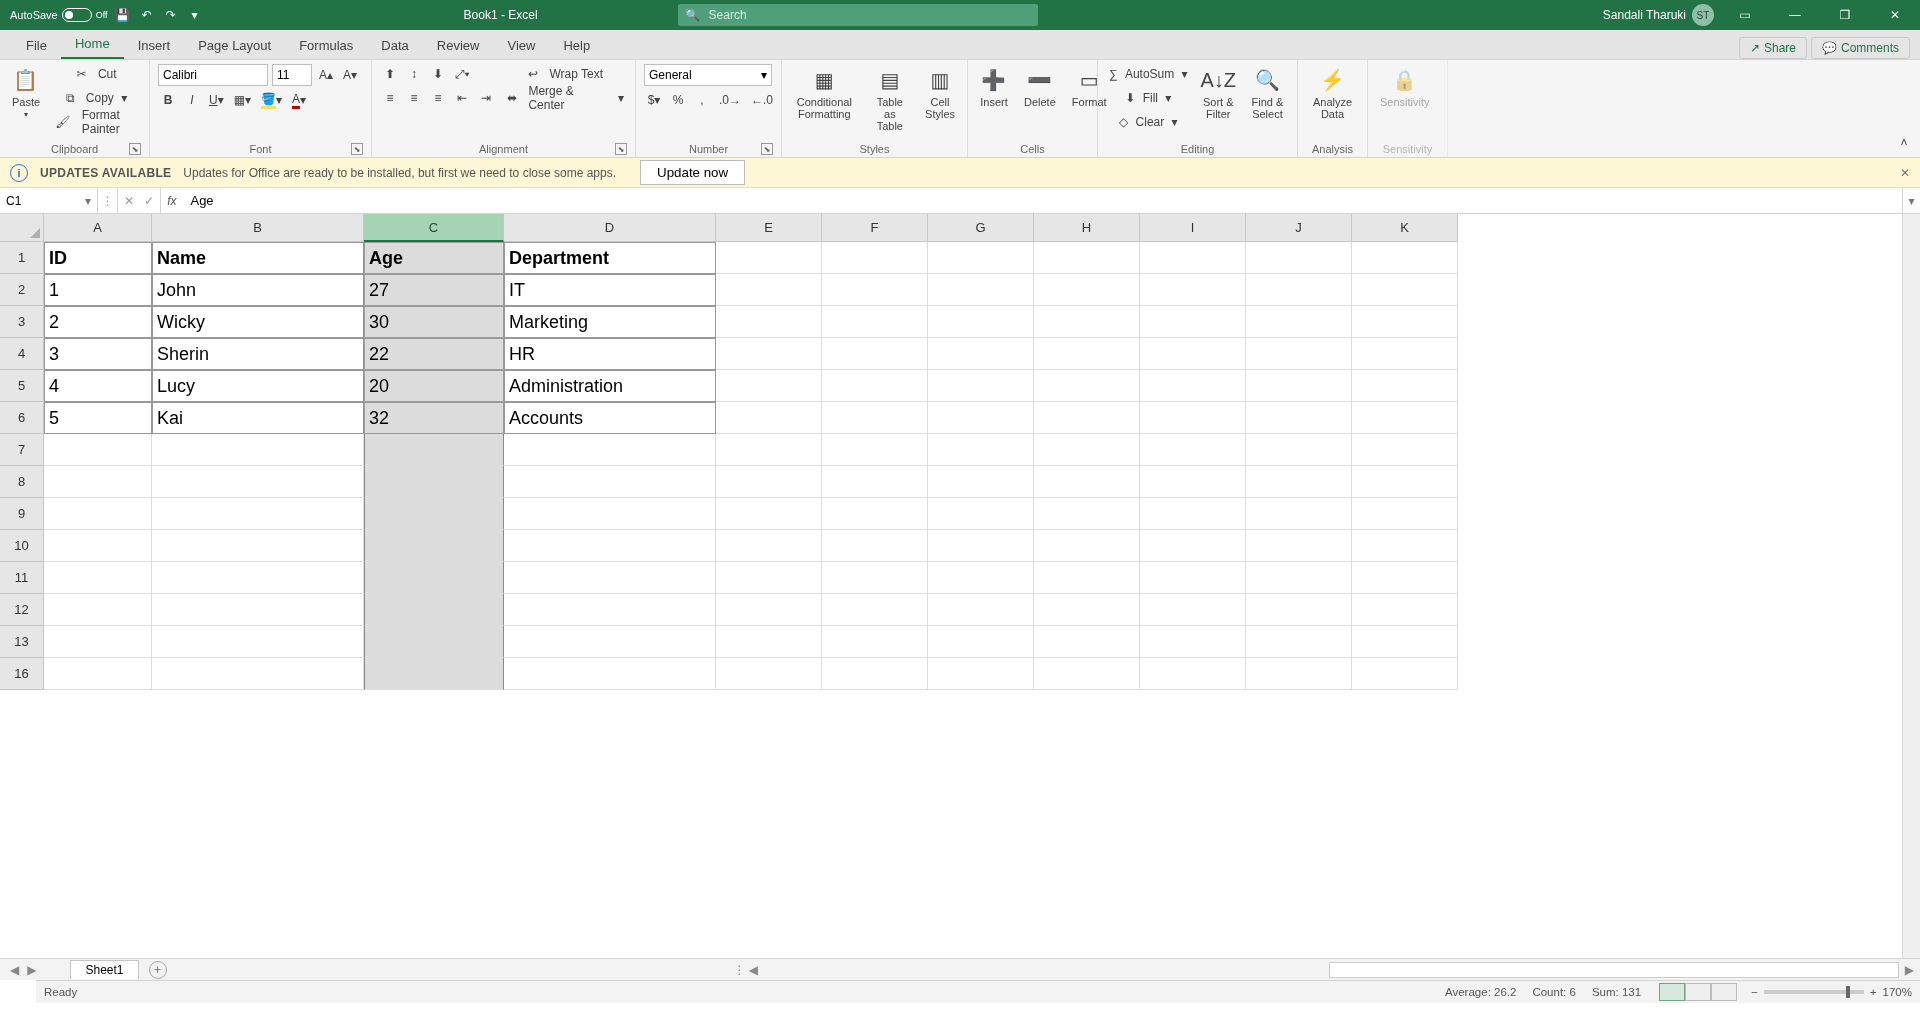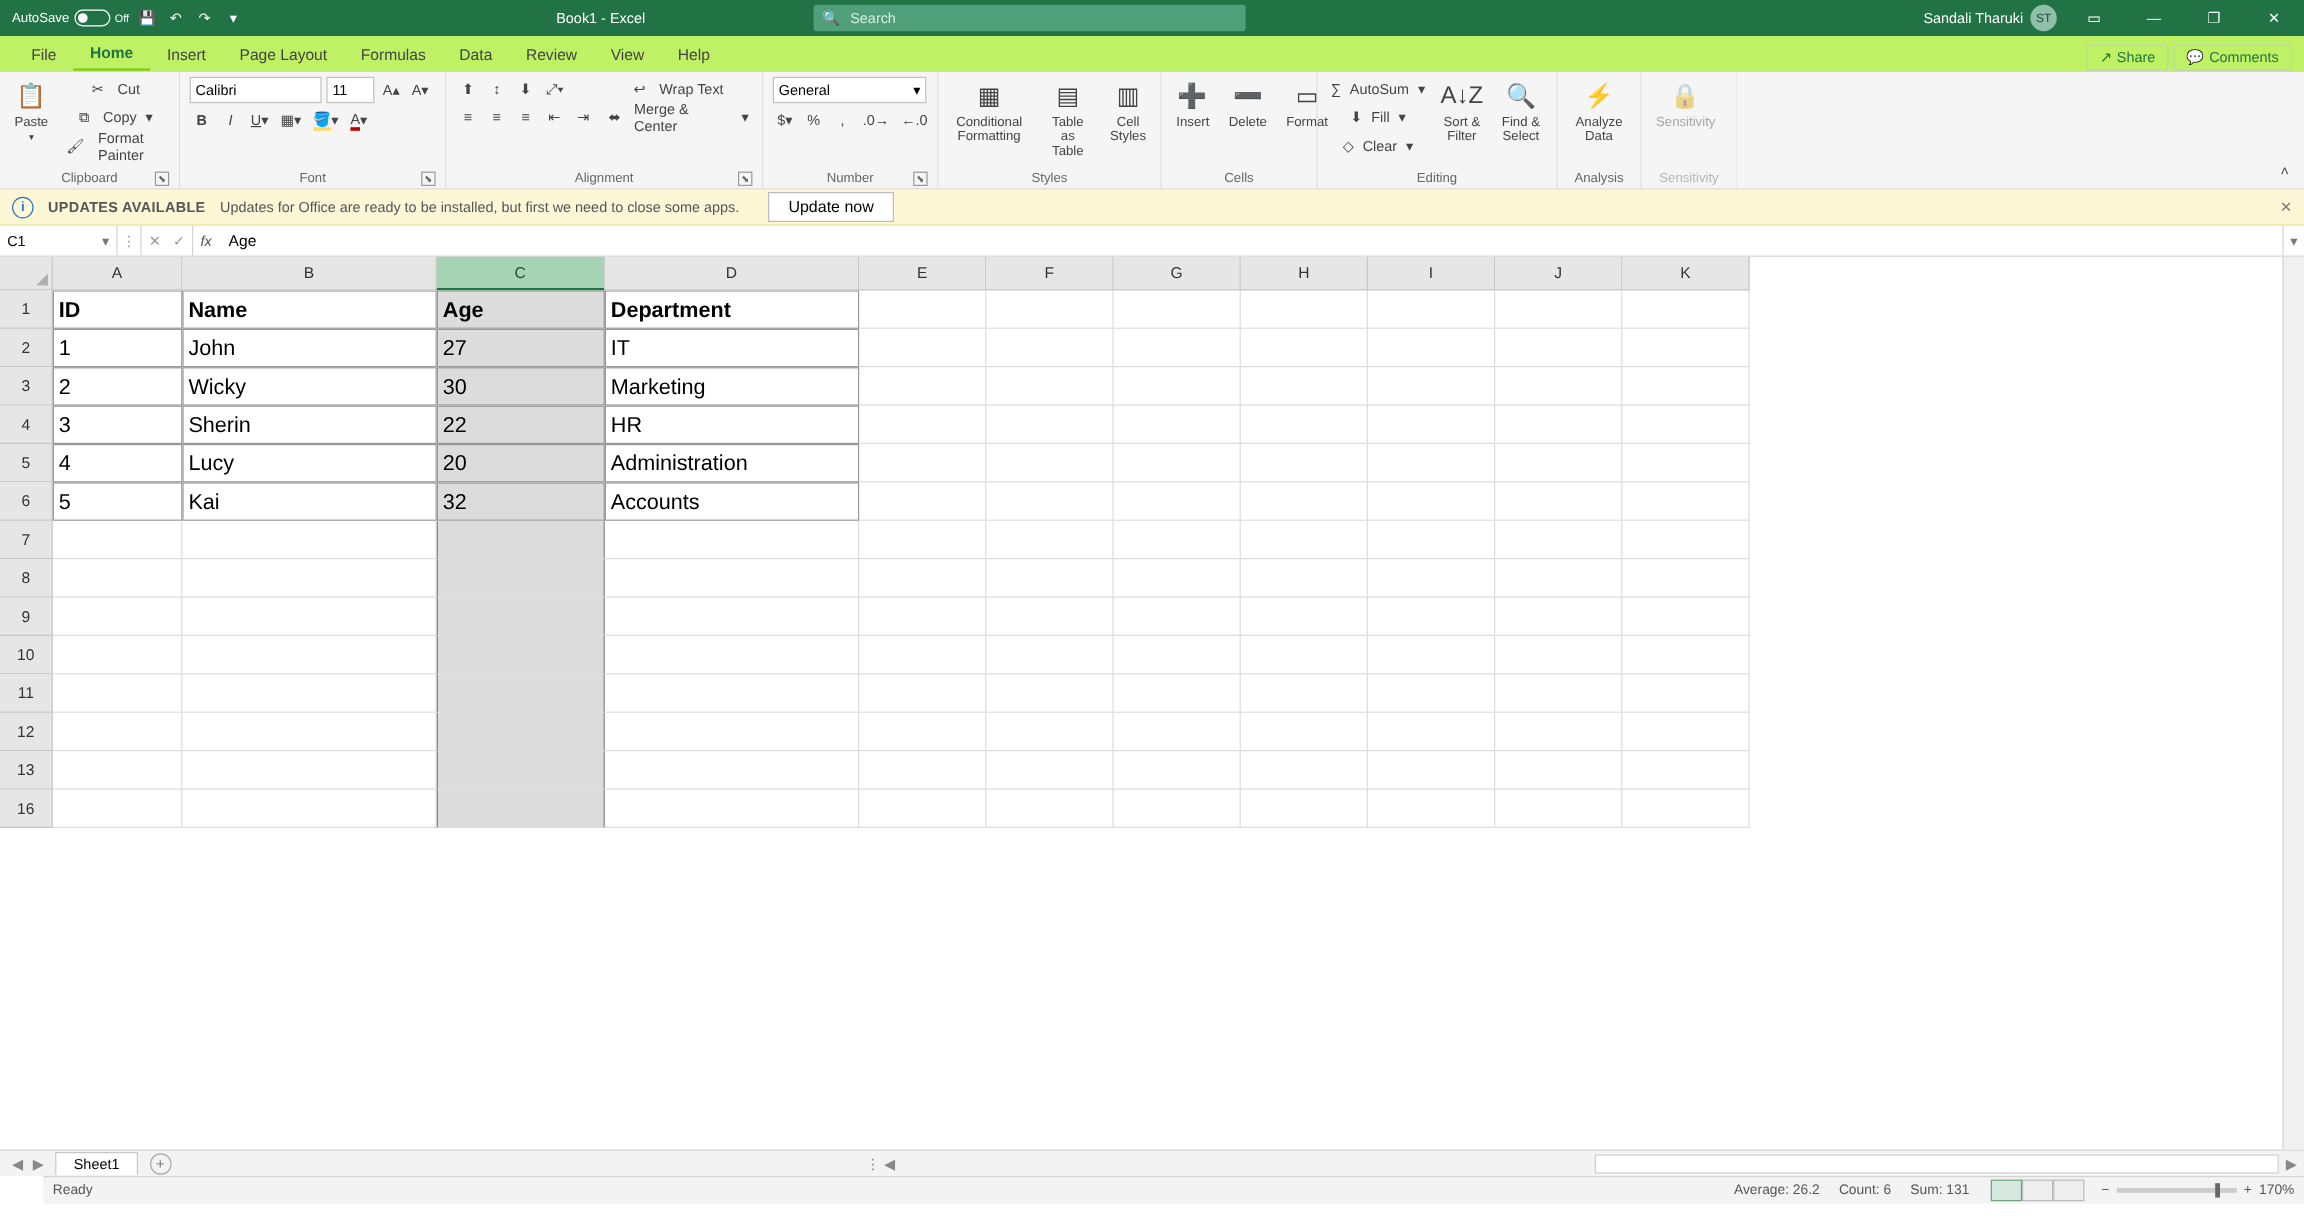--- a/index.html
+++ b/index.html
@@ -13,23 +13,23 @@
 .autosave-toggle span { width: 8px; height: 8px; border-radius: 50%; background: #fff; }
 .qat-icon { width: 18px; height: 18px; display: flex; align-items: center; justify-content: center; color: #fff; cursor: pointer; }
 .titlebar .doc-title { margin-left: 260px; font-size: 12px; }
 .titlebar .search { margin-left: 140px; width: 360px; height: 22px; background: #4f9f7a; border-radius: 2px; display: flex; align-items: center; padding: 0 8px; color: #d8ece3; gap: 8px; }
 .titlebar .right { margin-left: auto; display: flex; align-items: center; gap: 12px; }
 .titlebar .user { display: flex; align-items: center; gap: 6px; font-size: 12px; }
 .titlebar .user .avatar { width: 22px; height: 22px; background: #8fbfa8; border-radius: 50%; display: flex; align-items: center; justify-content: center; font-size: 10px; color: #1d4d38; }
 .win-btn { width: 38px; height: 30px; display: flex; align-items: center; justify-content: center; color: #fff; cursor: pointer; }
 
 
-.ribbon-tabs { height: 30px; background: #bef264; display: flex; align-items: end; padding-left: 12px; gap: 0; border-bottom: 1px solid #d4d4d4; }
+.ribbon-tabs { height: 30px; background: #e5e5e5; display: flex; align-items: end; padding-left: 12px; gap: 0; border-bottom: 1px solid #d4d4d4; }
 .ribbon-tabs .tab { padding: 6px 14px; font-size: 13px; color: #444; cursor: pointer; }
-.ribbon-tabs .tab.active { color: #217346; border-bottom: 2px solid #84cc16; font-weight:700; }
+.ribbon-tabs .tab.active { color: #217346; border-bottom: 2px solid #15803d; font-weight:400; }
 .ribbon-tabs .right-actions { margin-left: auto; display: flex; align-items: center; gap: 4px; padding-right: 10px; }
 .ract { display: flex; align-items: center; gap: 4px; border: 1px solid #c9c9c9; border-radius: 3px; padding: 3px 10px; font-size: 12px; color: #217346; cursor: pointer; }
 
 
 .ribbon { height: 98px; background: #f5f5f5; border-bottom: 1px solid #d4d4d4; display: flex; }
 .group { border-right: 1px solid #dedede; padding: 4px 8px 0 8px; display: flex; flex-direction: column; justify-content: space-between; }
 .group-title { text-align: center; font-size: 11px; color: #666; padding: 2px 0 2px 0; position: relative; }
 .launcher { position: absolute; right: 0; bottom: 2px; width: 12px; height: 12px; border: 1px solid #999; font-size: 8px; color: #666; display:flex;align-items:center;justify-content:center;}
 .group-body { display: flex; gap: 8px; align-items: flex-start; flex: 1; }
 .btn-v { display: flex; flex-direction: column; align-items: center; gap: 2px; font-size: 11px; color: #444; cursor: pointer; padding: 2px 4px; }
@@ -71,21 +71,21 @@
 .rh { width: 44px; border-right: 1px solid #c6c6c6; border-bottom: 1px solid #c6c6c6; background: #e6e6e6; display: flex; align-items: center; justify-content: center; font-size: 13px; color: #333; }
 .cell { border-right: 1px solid #dcdcdc; border-bottom: 1px solid #dcdcdc; padding: 2px 4px; font-size: 18px; display: flex; align-items: center; }
 .cell.colsel { background: #dcdcdc; border-right: 1px solid #888; border-left: 1px solid #888; }
 .cell.databorder { border: 1px solid #999; }
 .cell.header { font-weight: bold; }
 .vscroll { width: 18px; background: #f0f0f0; border-left: 1px solid #d4d4d4; position: absolute; right:0; top:0; bottom:0;}
 
 
 .sheet-tabs { height: 22px; background: #f3f3f3; border-top: 1px solid #d4d4d4; display: flex; align-items: center; }
 .sheet-nav { display:flex; gap:8px; padding: 0 10px; color:#888;}
-.sheet-tab { padding: 2px 14px; background: #fff; border: 1px solid #c6c6c6; border-bottom: none; font-size: 12px; }
+.sheet-tab { padding: 2px 14px; background: #fff; border: 1px solid #c6c6c6; border-bottom: none; font-size: 12px; margin-left: 24px; }
 .sheet-add { margin-left: 10px; width:18px;height:18px;border:1px solid #aaa;border-radius:50%;display:flex;align-items:center;justify-content:center;font-size:12px;color:#666;}
 .sheet-tabs .hscroll-area { margin-left:auto; width: 570px; height: 16px; border:1px solid #ccc; background:#fff; position:relative;}
 
 
 .status-bar { height: 23px; background: #f3f3f3; border-top: 1px solid #d4d4d4; display: flex; align-items: center; padding: 0 8px; font-size: 11.5px; color: #555; margin-left: 36px; }
 .status-bar .stats { margin-left: auto; display: flex; gap: 16px; }
 .view-btns { display: flex; gap: 0; margin-left: 18px; }
 .view-btns .vb { width: 26px; height: 18px; border: 1px solid #bbb; background:#efefef; }
 .view-btns .vb.active { background: #d7e9de; border-color:#6fa481;}
 .zoom { display: flex; align-items: center; gap: 6px; margin-left: 14px; }

